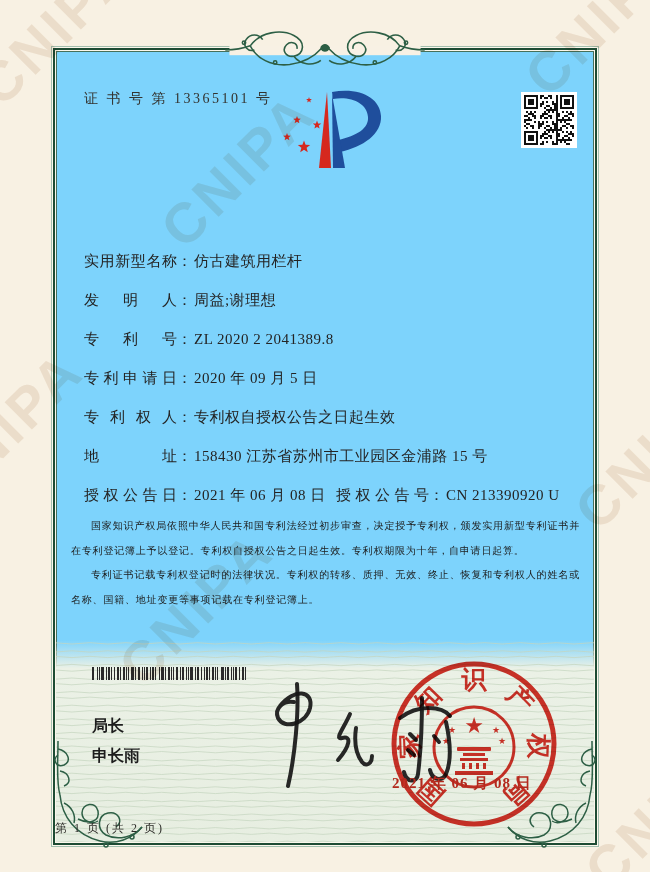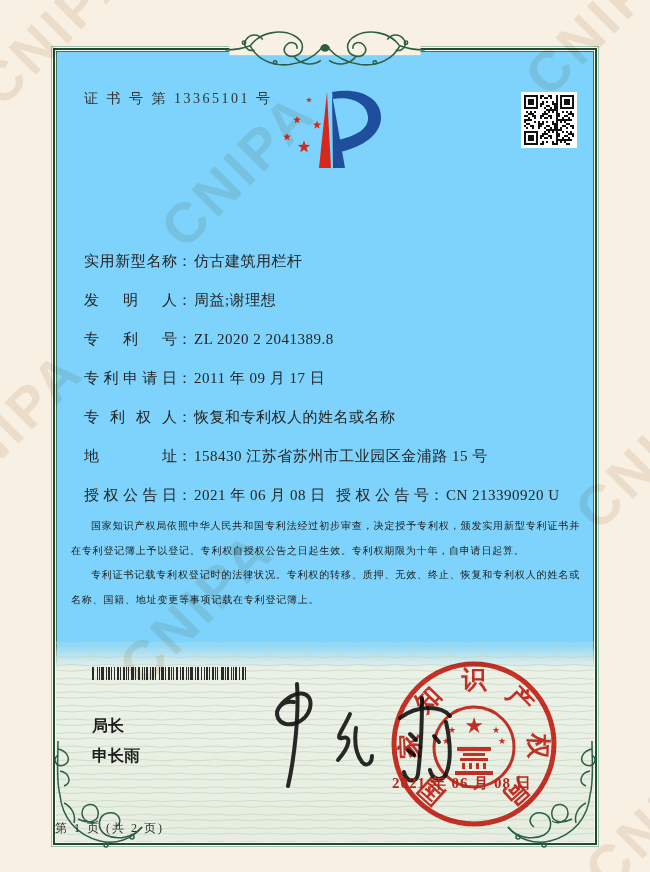--- a/index.html
+++ b/index.html
@@ -402,29 +402,29 @@
           <span>号</span>
         </span><span class="f-colon">：</span><span class="f-value">ZL 2020 2 2041389.8</span>
     </div>
     <div class="row">
       <span class="f-label">
           <span>专</span>
           <span>利</span>
           <span>申</span>
           <span>请</span>
           <span>日</span>
-        </span><span class="f-colon">：</span><span class="f-value">2011 年 09 月 17 日</span>
+        </span><span class="f-colon">：</span><span class="f-value">2020 年 09 月 5 日</span>
     </div>
     <div class="row">
       <span class="f-label">
           <span>专</span>
           <span>利</span>
           <span>权</span>
           <span>人</span>
-        </span><span class="f-colon">：</span><span class="f-value">恢复和专利权人的姓名或名称</span>
+        </span><span class="f-colon">：</span><span class="f-value">专利权自授权公告之日起生效</span>
     </div>
     <div class="row">
       <span class="f-label">
           <span>地</span>
           <span>址</span>
         </span><span class="f-colon">：</span><span class="f-value">158430 江苏省苏州市工业园区金浦路 15 号</span>
     </div>
     <div class="row">
       <span class="pair1"><span class="f-label">
             <span>授</span>

